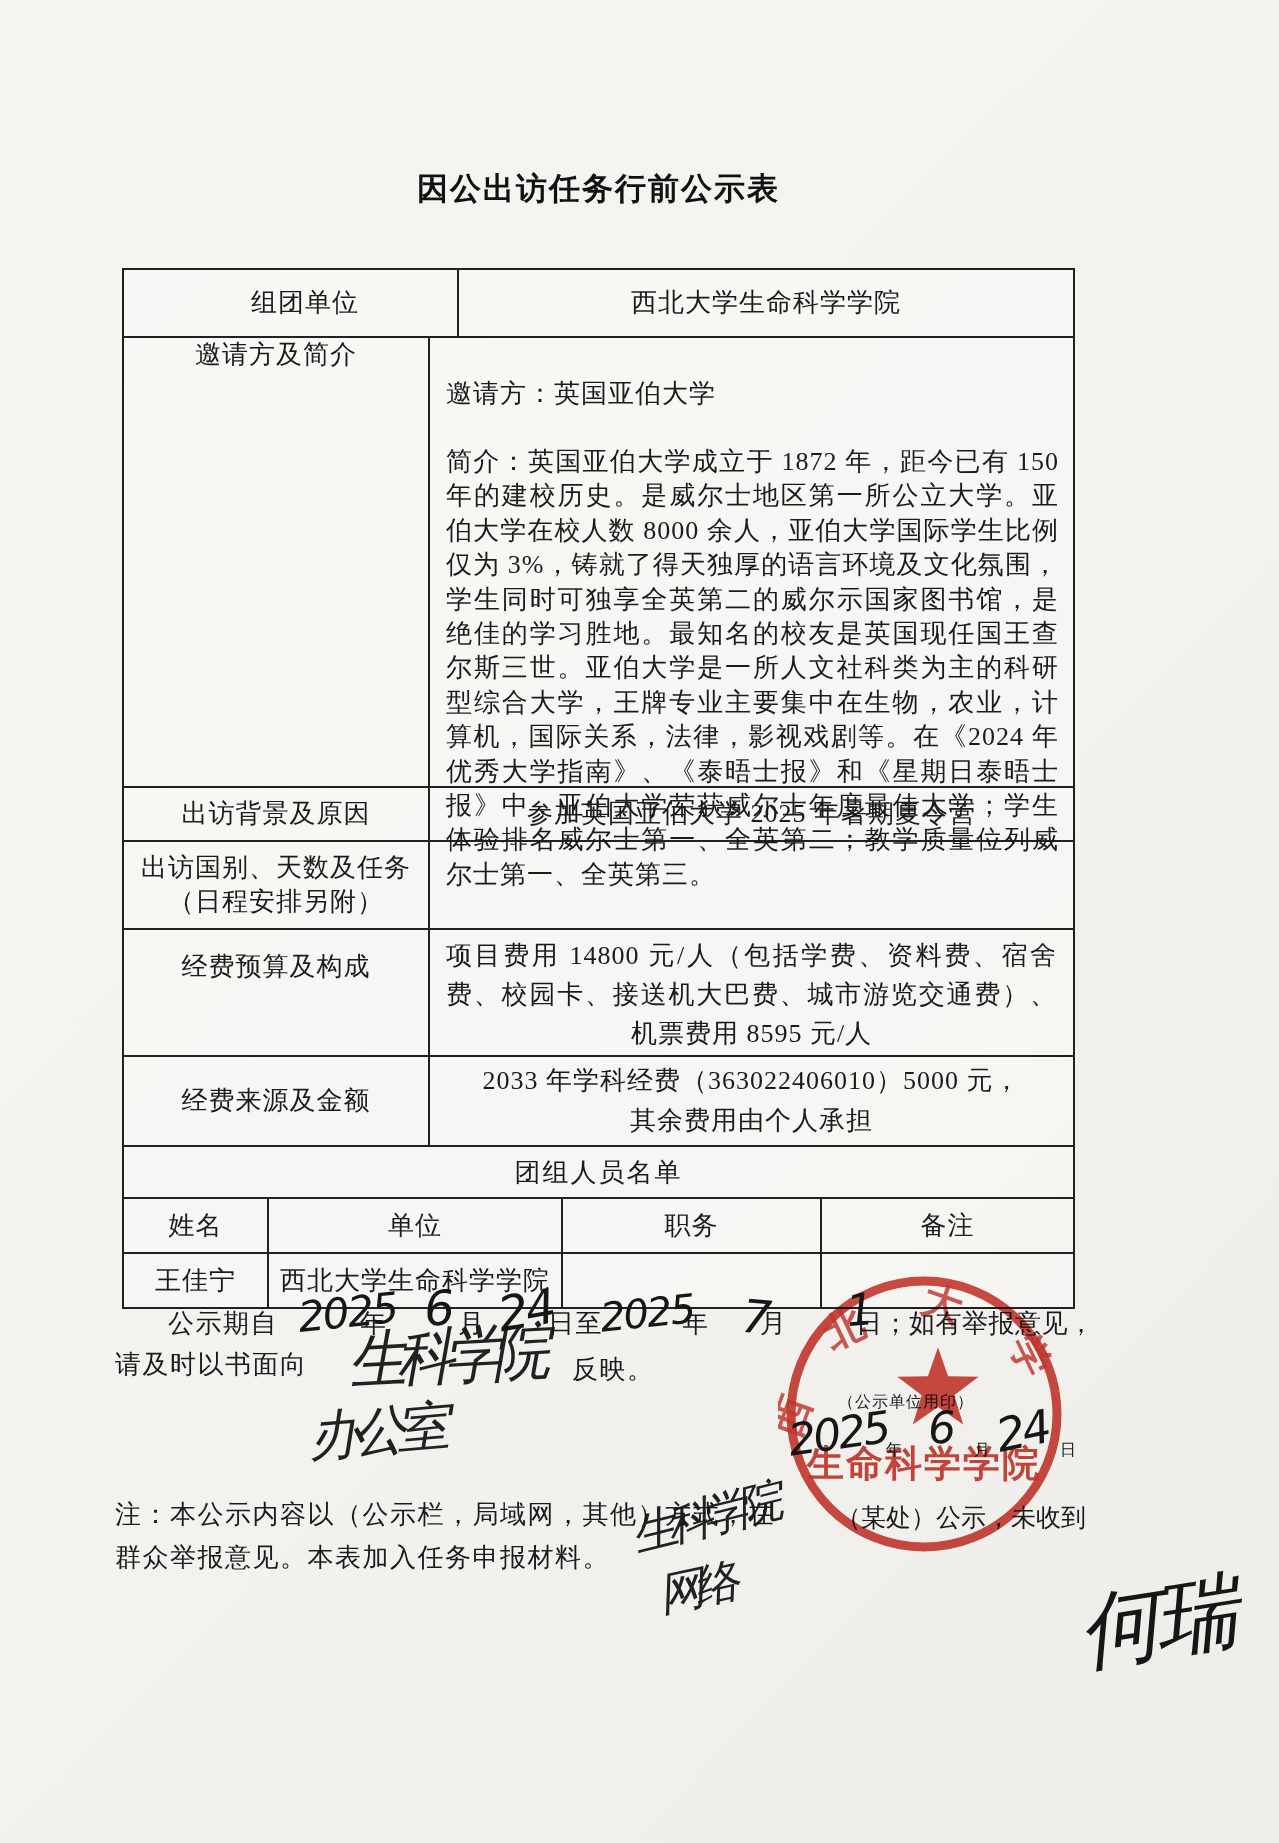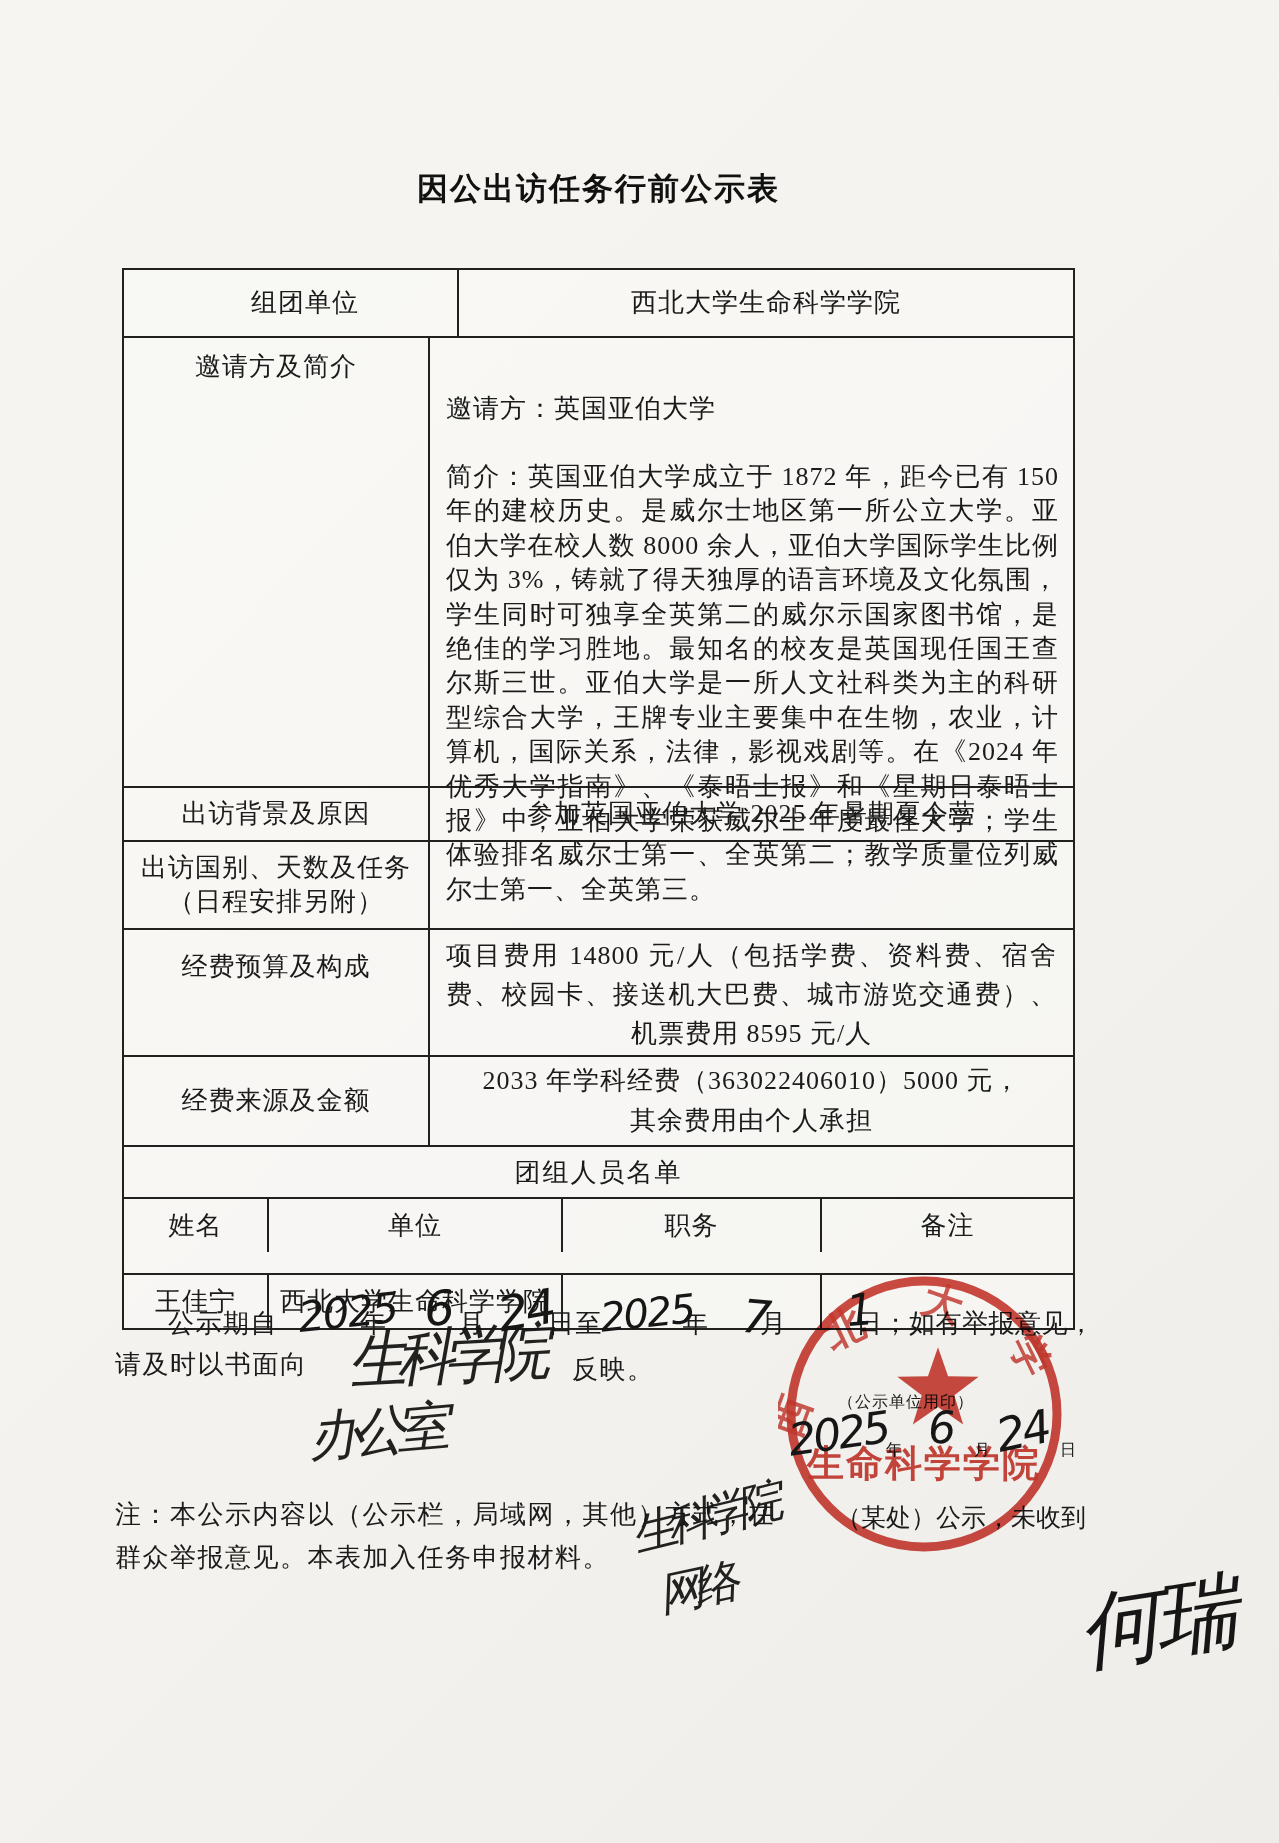--- a/index.html
+++ b/index.html
@@ -26,22 +26,22 @@
   .frow:first-child{border-top:none;padding-left:29px;}
   .fcell{box-sizing:border-box;font-size:26px;line-height:34px;letter-spacing:1px;}
   .lab{
     width:306px;flex:0 0 306px;border-right:2px solid #23211f;
     display:flex;align-items:center;justify-content:center;text-align:center;
     white-space:pre-line;
   }
   .val{flex:1;display:flex;align-items:center;justify-content:center;text-align:center;white-space:pre-line;padding:4px 10px;}
   .r1{height:66px;}
   .r2{height:450px;}
-  .r2 .lab{align-items:flex-start;padding-top:12px;}
-  .r2 .val{display:block;text-align:left;padding:20px 14px 0 16px;}
+  .r2 .lab{align-items:flex-start;}
+  .r2 .val{display:block;text-align:left;padding:5px 14px 0 16px;}
   .r2 .intro{text-align:justify;line-height:34.4px;}
   .r3{height:54px;}
   .r4{height:88px;gap:24px;}
   .r4 .val{line-height:38px;}
   .r5{height:127px;}
   .r5 .lab{align-items:flex-start;padding-top:20px;}
   .r5 .val{display:block;text-align:justify;text-align-last:center;line-height:39px;padding:6px 16px;}
   .r6{height:90px;}
   .r6 .val{line-height:40px;}
   .section-title{
@@ -53,21 +53,21 @@
     box-sizing:border-box;border-right:2px solid #23211f;
     display:flex;align-items:center;justify-content:center;
     font-size:26px;letter-spacing:1px;
   }
   .rcell:last-child{border-right:none;}
   .rc1{width:145px;flex:0 0 145px;}
   .rc2{width:294px;flex:0 0 294px;}
   .rc3{width:259px;flex:0 0 259px;}
   .rc4{flex:1;}
   .rhead{height:53px;}
-  .rdata{height:53px;margin-top:21px;}
+  .rdata{height:53px;}
   
   .pr{position:absolute;font-size:26px;letter-spacing:1.5px;color:#1b1b1b;z-index:2;white-space:nowrap;}
   .pr-small{font-size:16px;letter-spacing:1px;}
   
   .hw{
     position:absolute;z-index:6;color:#161616;
     font-family:"DejaVu Sans","Liberation Sans",sans-serif;
     font-style:italic;font-weight:500;white-space:nowrap;
   }
   .scrawl{letter-spacing:-10px;opacity:.95;}

